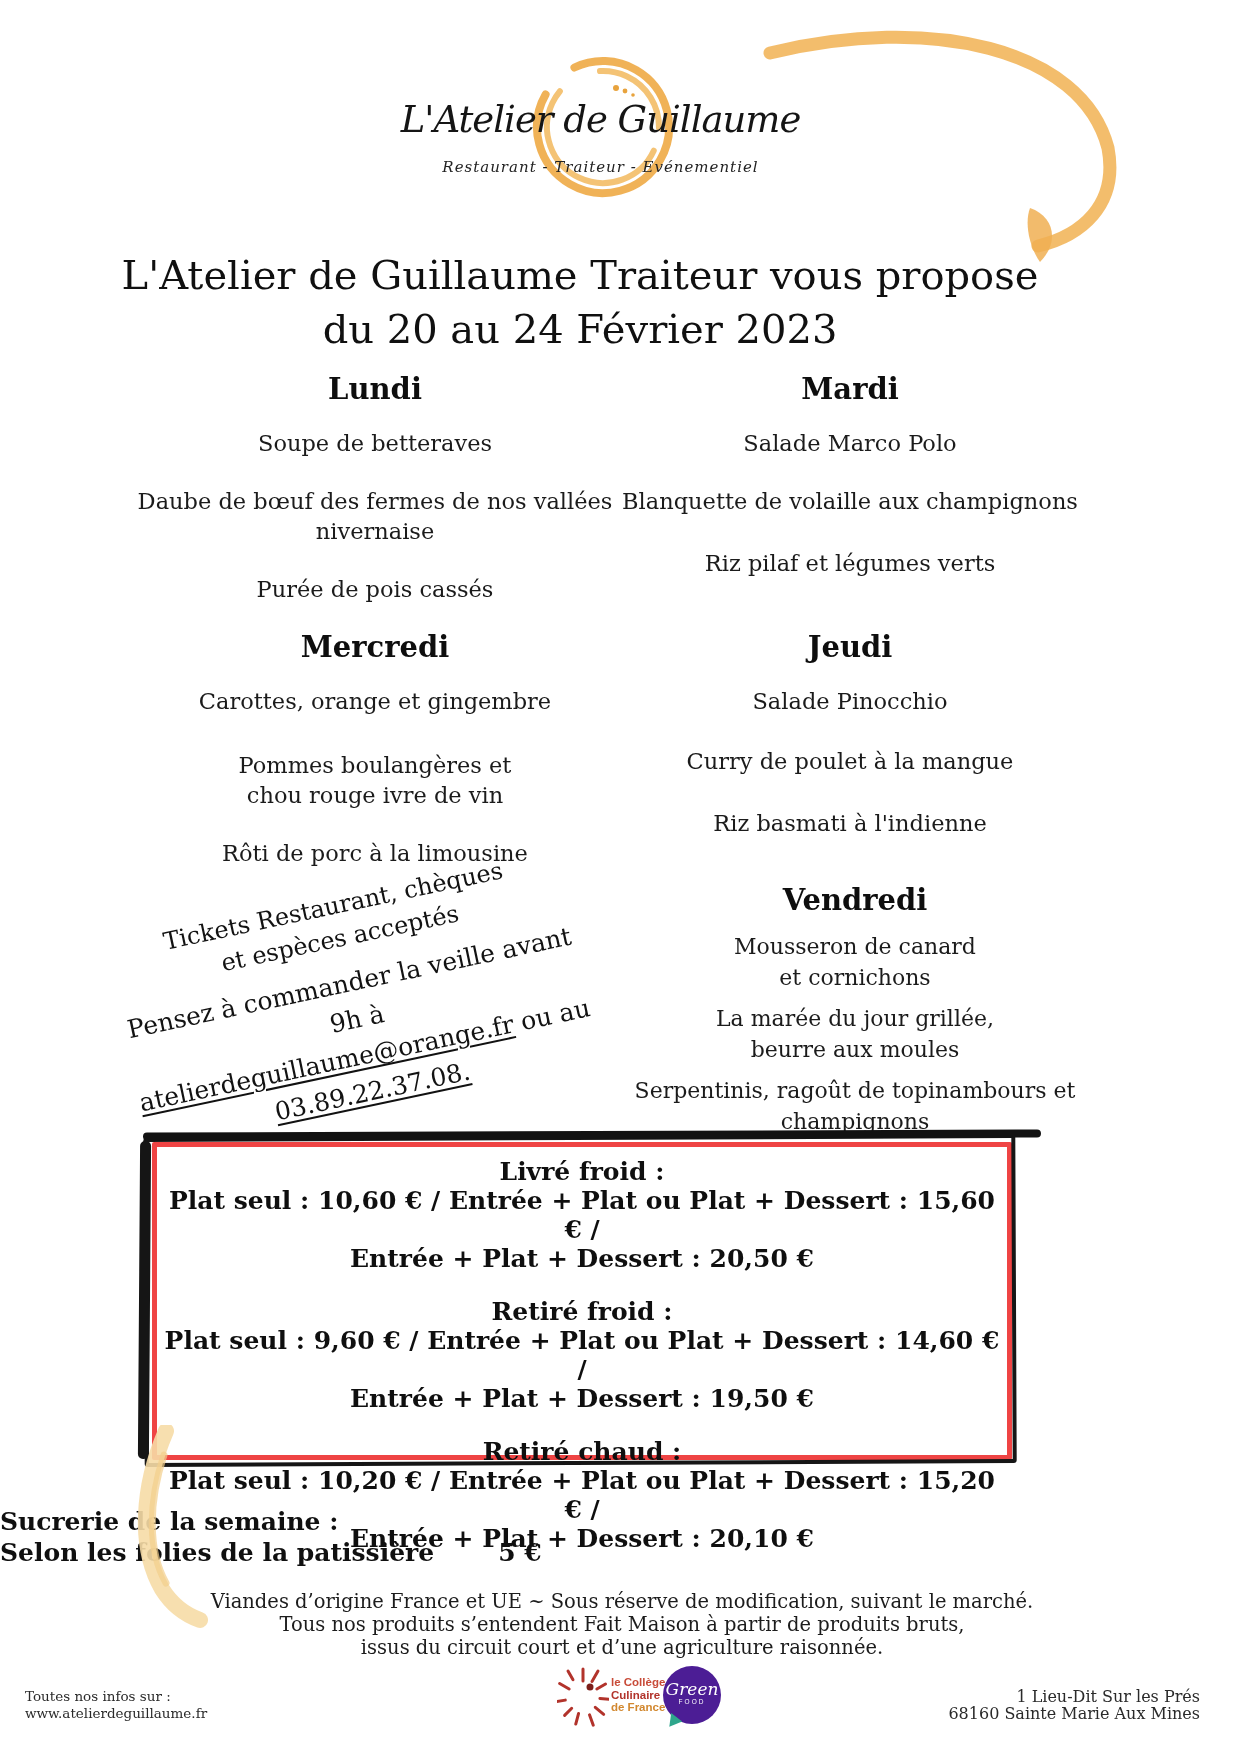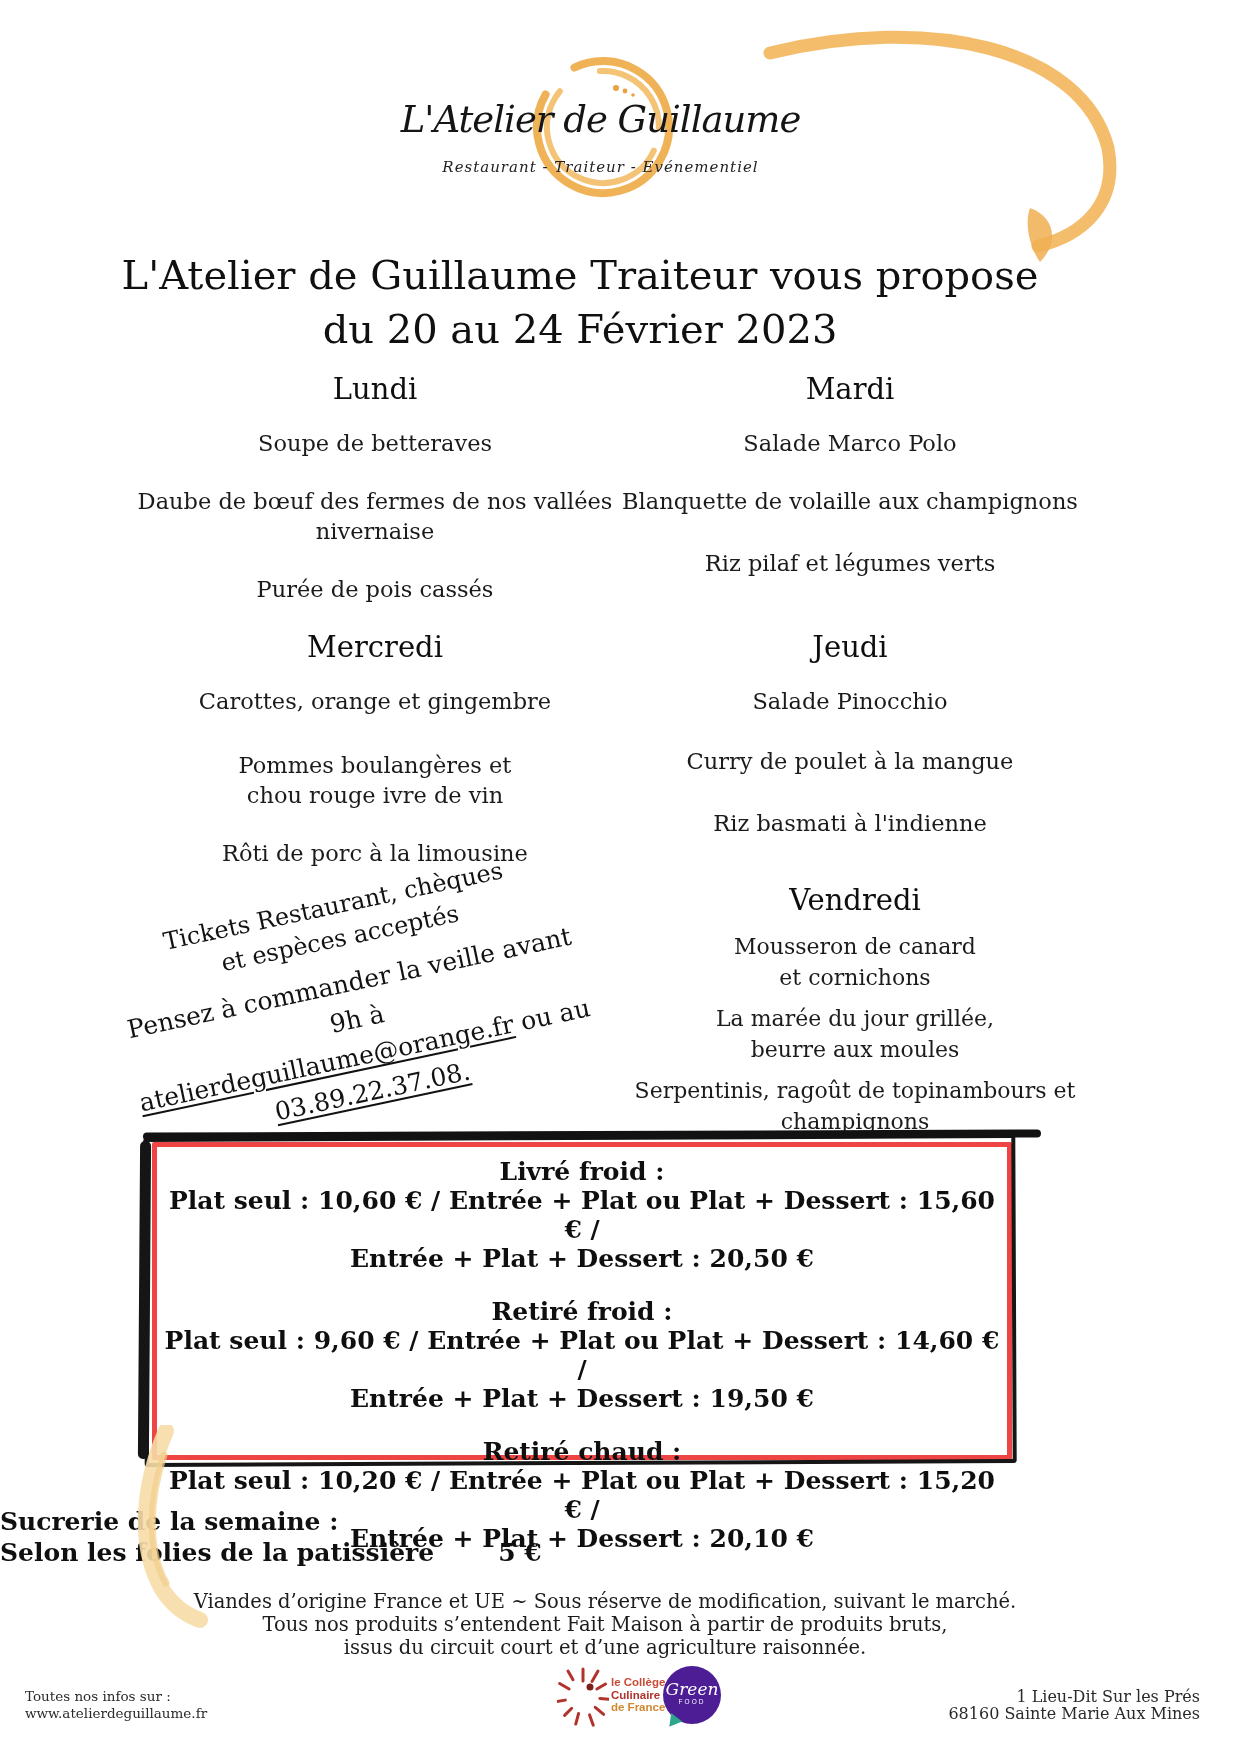--- a/index.html
+++ b/index.html
@@ -17,21 +17,21 @@
   
   .title{left:0;top:248px;width:1160px;text-align:center;
     font-size:40px;line-height:54px;color:#101010;}
   
   .day{width:480px;text-align:center;}
   .day-lundi{left:135px;top:372px;}
   .day-mardi{left:610px;top:372px;}
   .day-mercredi{left:135px;top:630px;}
   .day-jeudi{left:610px;top:630px;}
   .day-vendredi{left:610px;top:883px;width:490px;}
-  .day-name{margin:0 0 22px 0;font-size:29px;font-weight:normal;color:#0e0e0e;}
+  .day-name{margin:0 0 22px 0;font-size:29px;font-weight:bold;color:#0e0e0e;}
   .dish{margin:0 0 28px 0;font-size:22.5px;line-height:30px;white-space:pre-line;color:#1b1b1b;}
   .day-vendredi .day-name{margin-bottom:14px;}
   .day-vendredi .dish{margin-bottom:10px;font-size:22px;line-height:31px;}
   
   .note{left:108px;top:888px;width:490px;transform:rotate(-12deg);
     text-align:center;font-size:24px;line-height:33px;color:#121212;}
   .note .grp2{margin-top:10px;font-size:25px;line-height:37px;}
   .u{text-decoration:underline;text-underline-offset:4px;text-decoration-thickness:2px;}
   
   .price-box{left:152px;top:1142px;width:860px;height:318px;
@@ -44,21 +44,21 @@
     background:#151515;transform:rotate(0.4deg);border-radius:5px;}
   .price-content{position:relative;padding-top:10px;text-align:center;
     font-weight:bold;font-size:25px;line-height:29px;color:#0f0f0f;}
   .price-section{margin-bottom:24px;}
   
   .sweet{left:0;top:1506px;width:1190px;
     font-weight:bold;font-size:25px;line-height:31px;color:#101010;}
   .sweet-price{margin-left:64px;}
   
   .legal{left:0;top:1590px;width:1210px;text-align:center;
-    font-size:19.5px;line-height:23px;color:#1c1c1c;}
+    font-size:19.5px;line-height:23px;color:#1c1c1c;padding-left:17px;}
   
   .footer-left{left:25px;top:1688px;font-size:13.5px;line-height:17px;color:#2a2a2a;}
   .footer-right{right:41px;top:1688px;text-align:right;font-size:16px;line-height:17px;color:#2a2a2a;}
   .college{left:557px;top:1663px;width:150px;height:72px;}
   .college-text{position:absolute;left:54px;top:13px;
     font-family:"Liberation Sans","DejaVu Sans",sans-serif;
     font-size:11.5px;font-weight:bold;line-height:12.5px;}
   .college-l1{color:#c84b38;}
   .college-l2{color:#b2332b;}
   .college-l3{color:#d2882f;}

